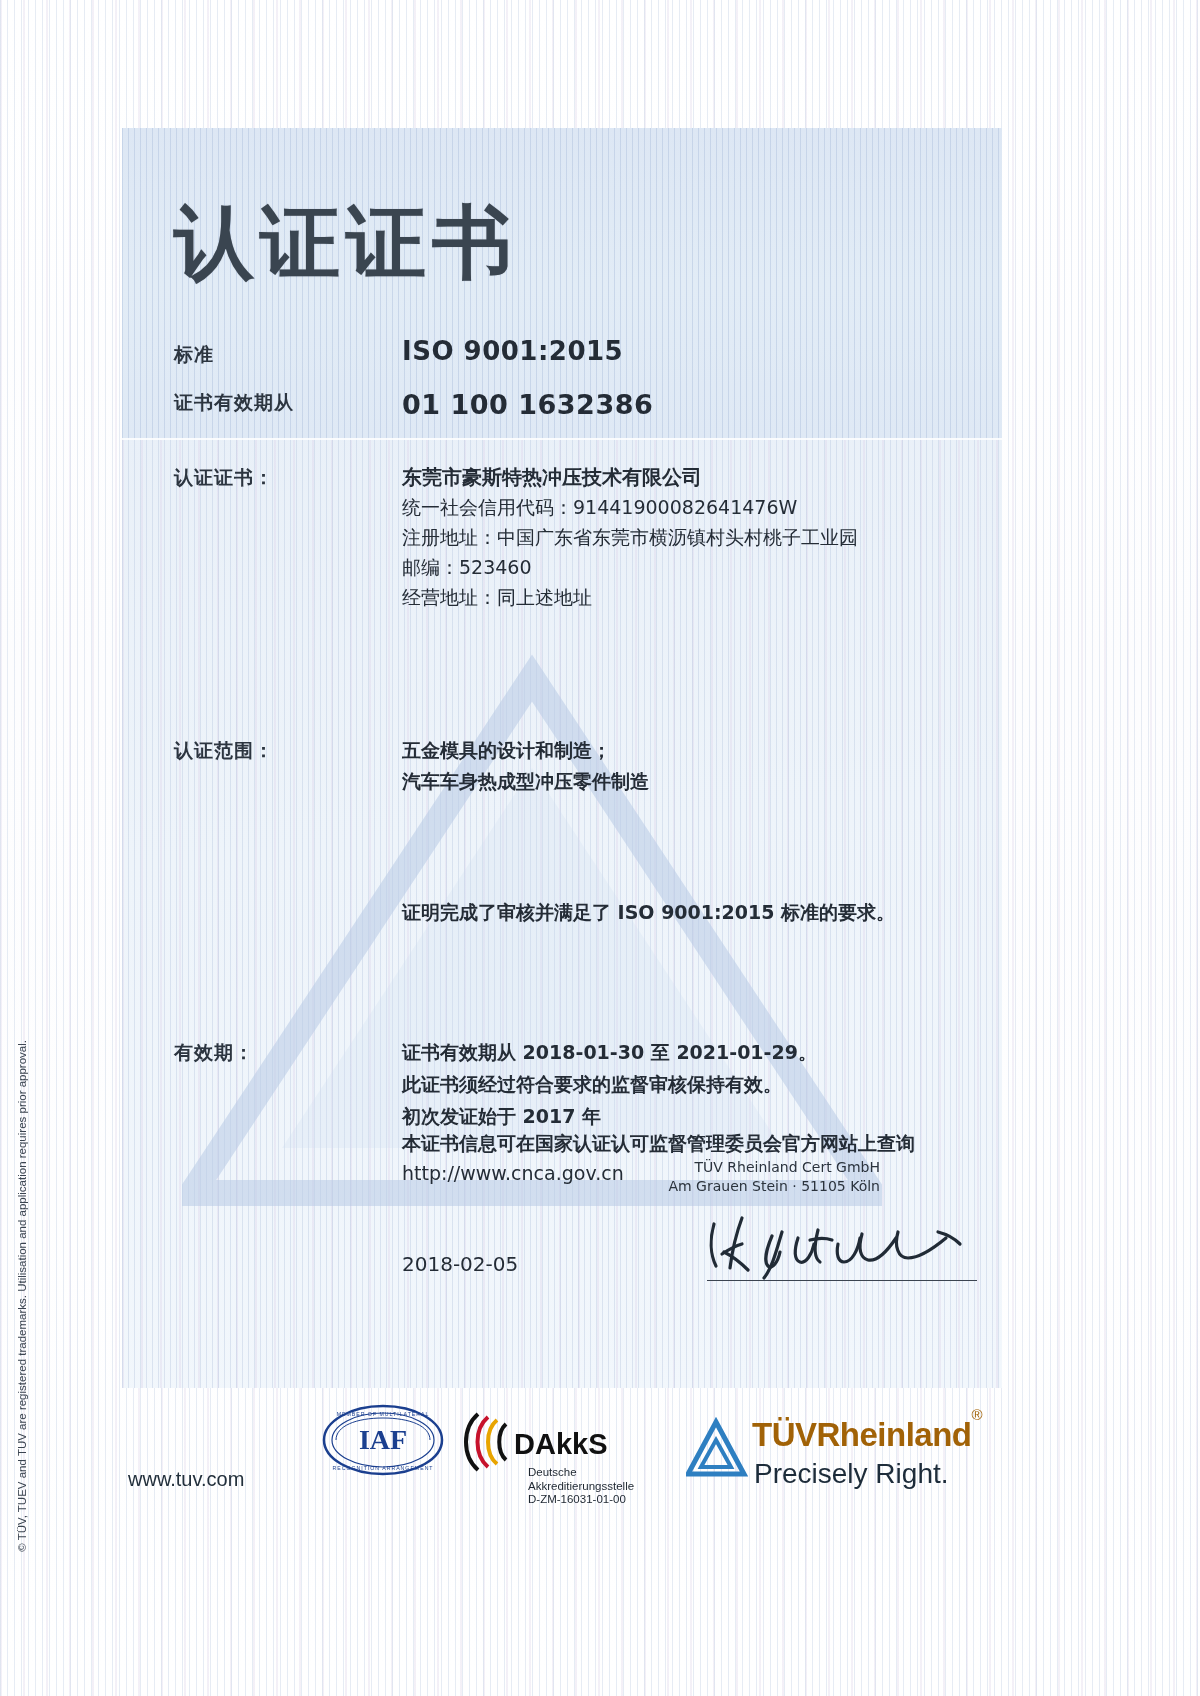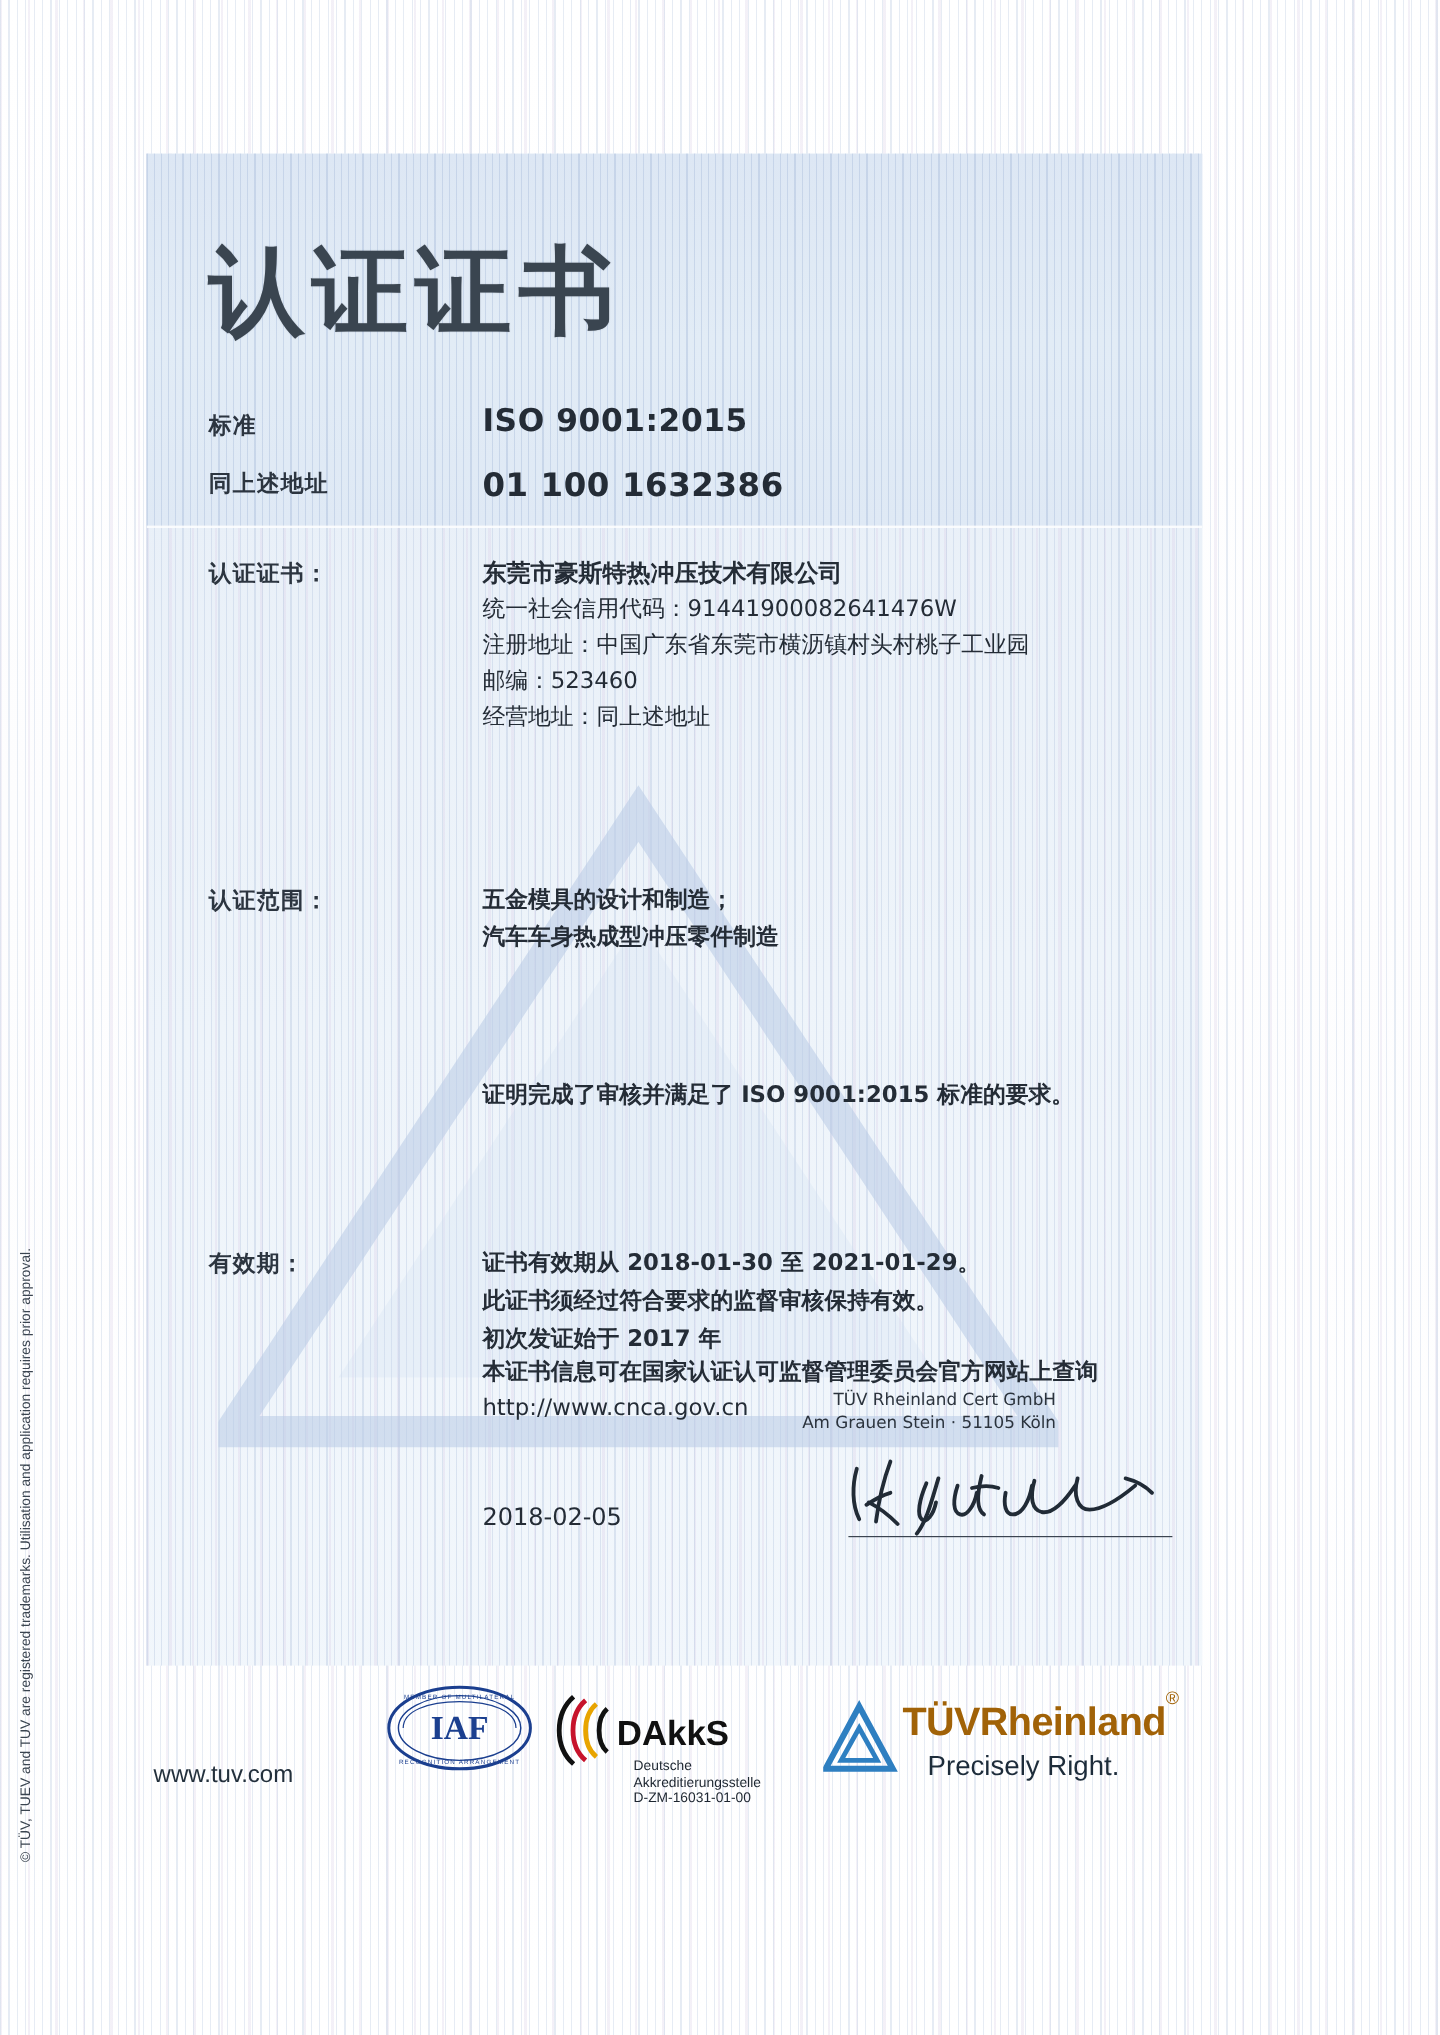--- a/index.html
+++ b/index.html
@@ -102,21 +102,21 @@
     line-height:13.5px;font-family:"Liberation Sans",sans-serif;
   }
   .tuvlogo{position:absolute;left:686px;top:1412px;width:320px;height:86px;}
   .tuv-word{
     position:absolute;left:752px;top:1416px;font-size:33px;font-weight:700;
     color:#a16207;letter-spacing:-.5px;font-family:"Liberation Sans",sans-serif;
     white-space:nowrap;
   }
   .tuv-word sup{font-size:15px;font-weight:400;top:-14px;position:relative;}
   .tuv-tag{
-    position:absolute;left:773px;top:1458px;font-size:23px;color:#1d2c3a;
+    position:absolute;left:754px;top:1458px;font-size:28px;color:#1d2c3a;
     font-family:"Liberation Sans",sans-serif;
   }
   .sidenote{
     position:absolute;left:16px;top:1040px;
     transform-origin:left top;transform:rotate(-90deg) translate(-100%,0);
     font-size:11.5px;color:#3a4450;white-space:nowrap;
     font-family:"Liberation Sans",sans-serif;
   }
 </style>
 </head>
@@ -133,21 +133,21 @@
       <polygon points="350,120 600,500 100,500" fill="#cddbef" opacity=".45"></polygon>
     </svg>
   </div>
 
   <div class="inner">
     <div class="title">认证证书</div>
 
     <div class="lbl" style="left:52px;top:214px;">标准</div>
     <div class="val big" style="left:280px;top:208px;">ISO 9001:2015</div>
 
-    <div class="lbl" style="left:52px;top:262px;">同上述地址</div>
+    <div class="lbl" style="left:52px;top:262px;">证书有效期从</div>
     <div class="val mid" style="left:280px;top:261px;">01 100 1632386</div>
 
     <div class="lbl" style="left:52px;top:337px;">认证证书：</div>
     <div class="val" style="left:280px;top:334px;line-height:30px;">
       <span class="holder-line" style="font-weight:700;font-size:20px;">东莞市豪斯特热冲压技术有限公司</span>
       <span class="holder-line">统一社会信用代码：91441900082641476W</span>
       <span class="holder-line">注册地址：中国广东省东莞市横沥镇村头村桃子工业园</span>
       <span class="holder-line">邮编：523460</span>
       <span class="holder-line">经营地址：同上述地址</span>
     </div>

